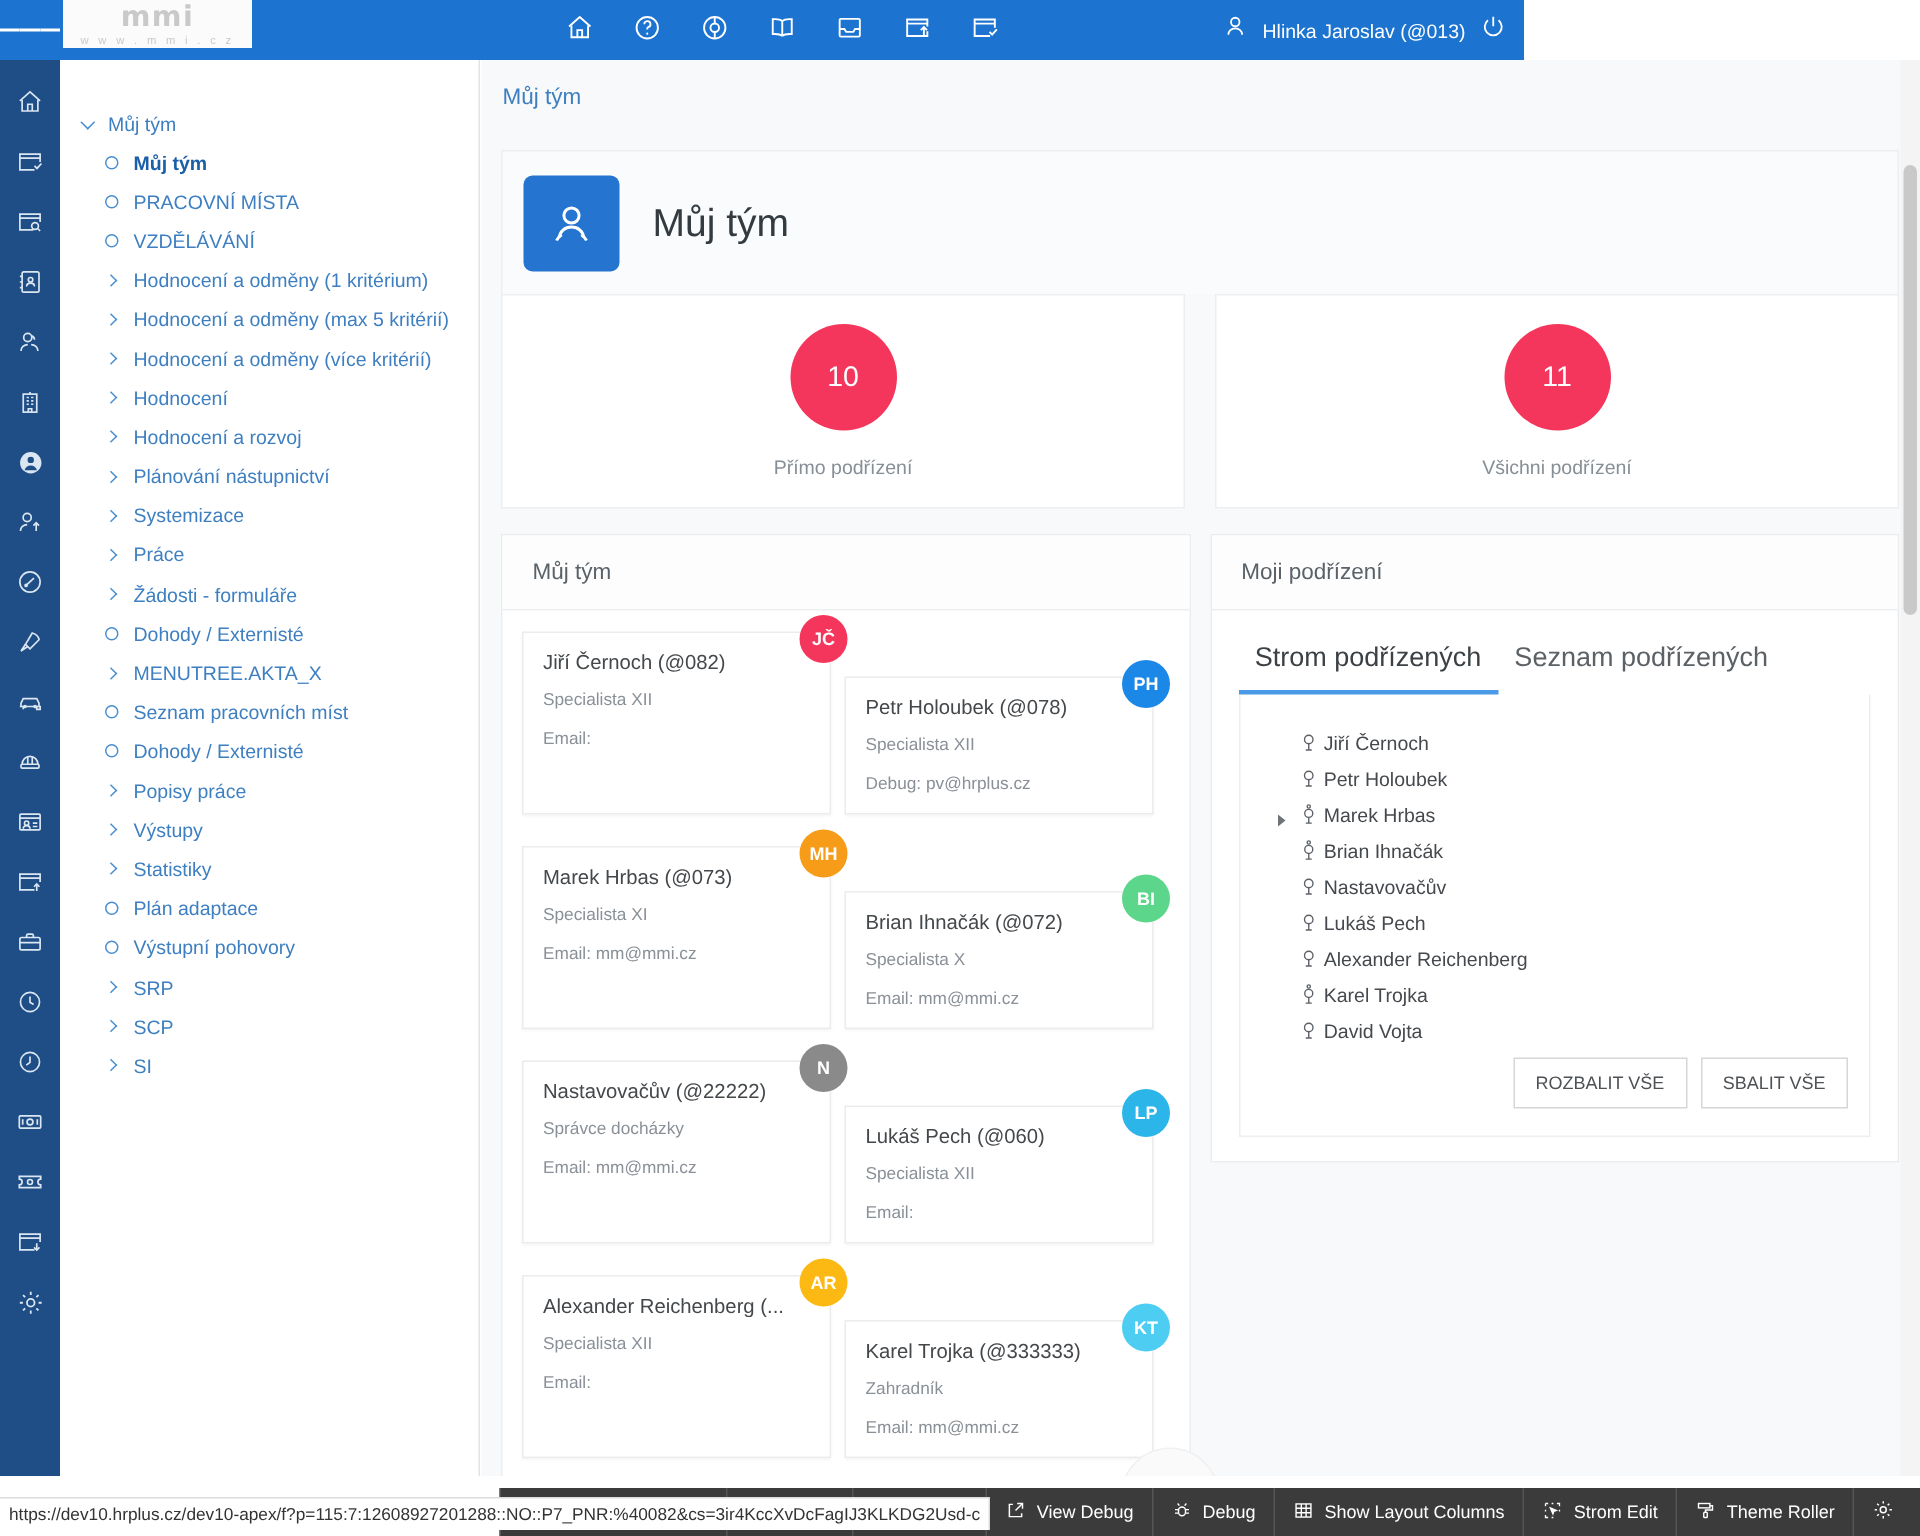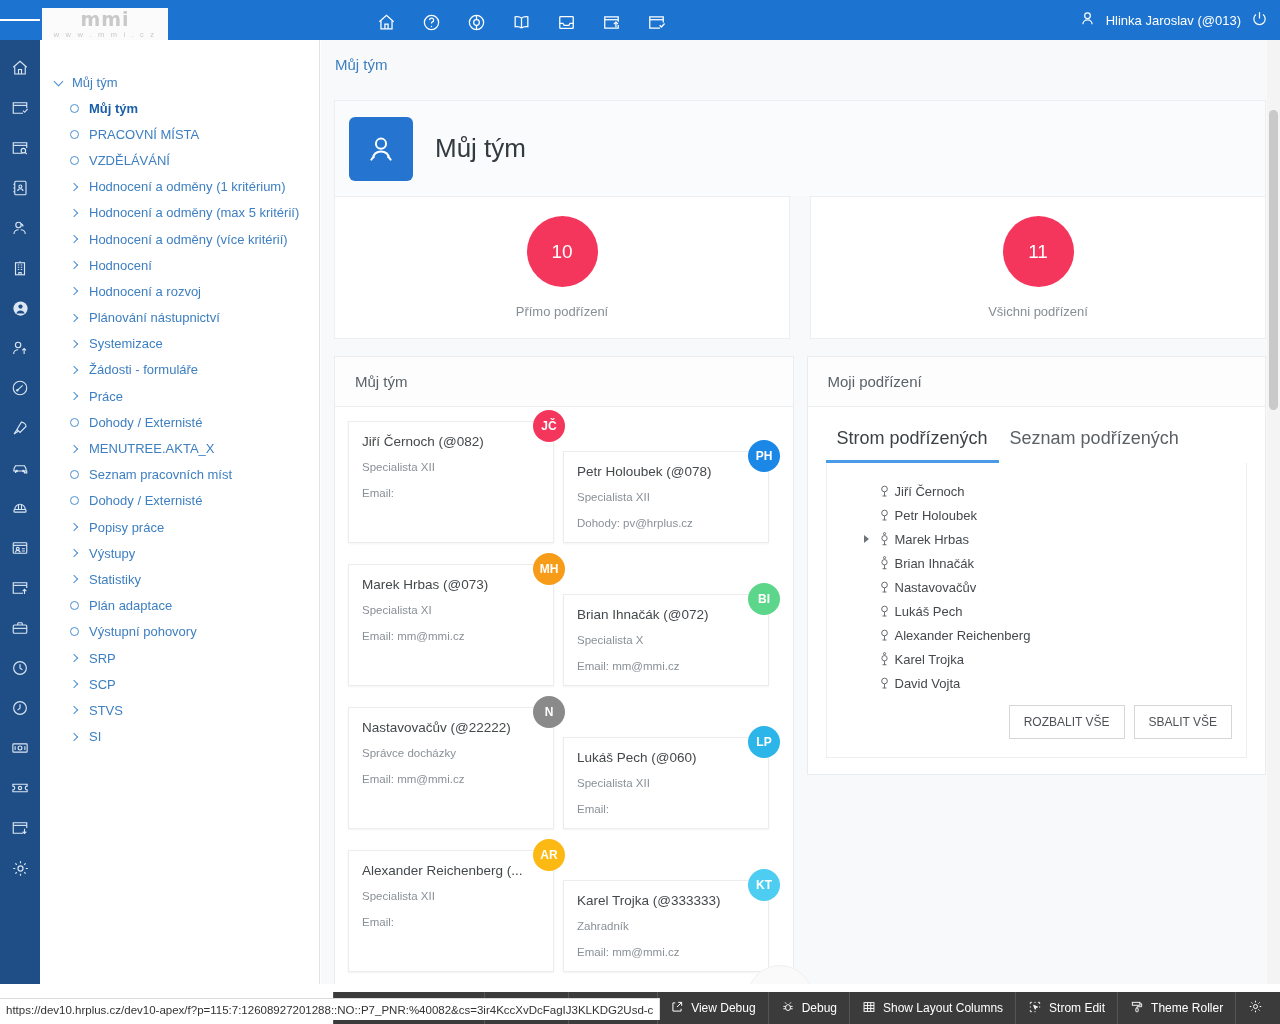--- a/index.html
+++ b/index.html
@@ -6,22 +6,22 @@
   html, body {
     margin: 0; padding: 0;
     width: 1280px; height: 1024px;
     overflow: hidden;
     font-family: "Liberation Sans", sans-serif;
     background: #ffffff;
   }
 
   
   .topbar {
-    position: absolute; top: 0; left: 0; width: 1280px; height: 40px;
-    background: #1C74D0; display: flex; align-items: flex-end;
+    position: absolute; top: 0; left: 0; width: 1016px; height: 40px;
+    background: #1C74D0; display: flex; align-items: flex-start;
   }
   .hamburger {
     width: 40px; height: 40px; display: flex; align-items: center; justify-content: center;
     cursor: pointer;
   }
   .hamburger span {
     display: block; width: 17px; height: 2px; background: #fff; margin: 2px 0;
   }
   .logo-box {
     width: 126px; height: 32px; background: #fbfbfb; margin-left: 2px;
@@ -148,21 +148,21 @@
 
   
   .tabs { display: flex; padding: 0 18px; margin-top: 12px; }
   .tab {
     padding: 9px 11px 11px 11px; font-size: 18px; color: #5c6166; cursor: pointer;
     border-bottom: 3px solid transparent;
   }
   .tab.active { color: #3c4145; border-bottom-color: #4a9ae8; }
   .tree-box { margin: 0 18px 16px 18px; border: 1px solid #eceff1; border-top: none; padding: 16px 0 14px 0; }
   .tree-row {
-    display: flex; align-items: center; height: 24px; padding-left: 32px;
+    display: flex; align-items: flex-end; height: 24px; padding-left: 20px;
     font-size: 13px; color: #45494d; cursor: pointer;
   }
   .tw { width: 16px; flex: none; display: flex; align-items: center; justify-content: center; }
   .tri {
     width: 0; height: 0; border-left: 5px solid #6e7377;
     border-top: 4px solid transparent; border-bottom: 4px solid transparent;
   }
   .tree-icon { width: 20px; flex: none; display: flex; align-items: center; justify-content: center; }
   .tree-actions { display: flex; justify-content: flex-end; gap: 9px; padding: 10px 14px 4px 0; }
   .btn {
@@ -512,30 +512,30 @@
       <div class="menu-item">
         <span class="mk">
           <span class="chev"></span>
         </span>
         <span>Systemizace</span>
       </div>
       <div class="menu-item">
         <span class="mk">
           <span class="chev"></span>
         </span>
+        <span>Práce</span>
+      </div>
+      <div class="menu-item">
+        <span class="mk">
+          <span class="chev"></span>
+        </span>
         <span>Žádosti - formuláře</span>
       </div>
       <div class="menu-item">
         <span class="mk">
-          <span class="chev"></span>
-        </span>
-        <span>Práce</span>
-      </div>
-      <div class="menu-item">
-        <span class="mk">
           <span class="circ"></span>
         </span>
         <span>Dohody / Externisté</span>
       </div>
       <div class="menu-item">
         <span class="mk">
           <span class="chev"></span>
         </span>
         <span>MENUTREE.AKTA_X</span>
       </div>
@@ -585,26 +585,20 @@
         <span class="mk">
           <span class="chev"></span>
         </span>
         <span>SRP</span>
       </div>
       <div class="menu-item">
         <span class="mk">
           <span class="chev"></span>
         </span>
         <span>SCP</span>
-      </div>
-      <div class="menu-item">
-        <span class="mk">
-          <span class="chev"></span>
-        </span>
-        <span>STVS</span>
       </div>
       <div class="menu-item">
         <span class="mk">
           <span class="chev"></span>
         </span>
         <span>SI</span>
       </div>
     </div>
 </div>
 
@@ -650,21 +644,21 @@
               <div class="nm">Jiří Černoch (@082)</div>
               <div class="pos">Specialista XII</div>
               <div class="em">Email:</div>
             </div>
             <div class="ecard">
               <div class="avatar" style="background:#1B87E6">
                 <span>PH</span>
               </div>
               <div class="nm">Petr Holoubek (@078)</div>
               <div class="pos">Specialista XII</div>
-              <div class="em">Dohody: pv@hrplus.cz</div>
+              <div class="em">Debug: pv@hrplus.cz</div>
             </div>
             <div class="ecard">
               <div class="avatar" style="background:#F79C19">
                 <span>MH</span>
               </div>
               <div class="nm">Marek Hrbas (@073)</div>
               <div class="pos">Specialista XI</div>
               <div class="em">Email: mm@mmi.cz</div>
             </div>
             <div class="ecard">

